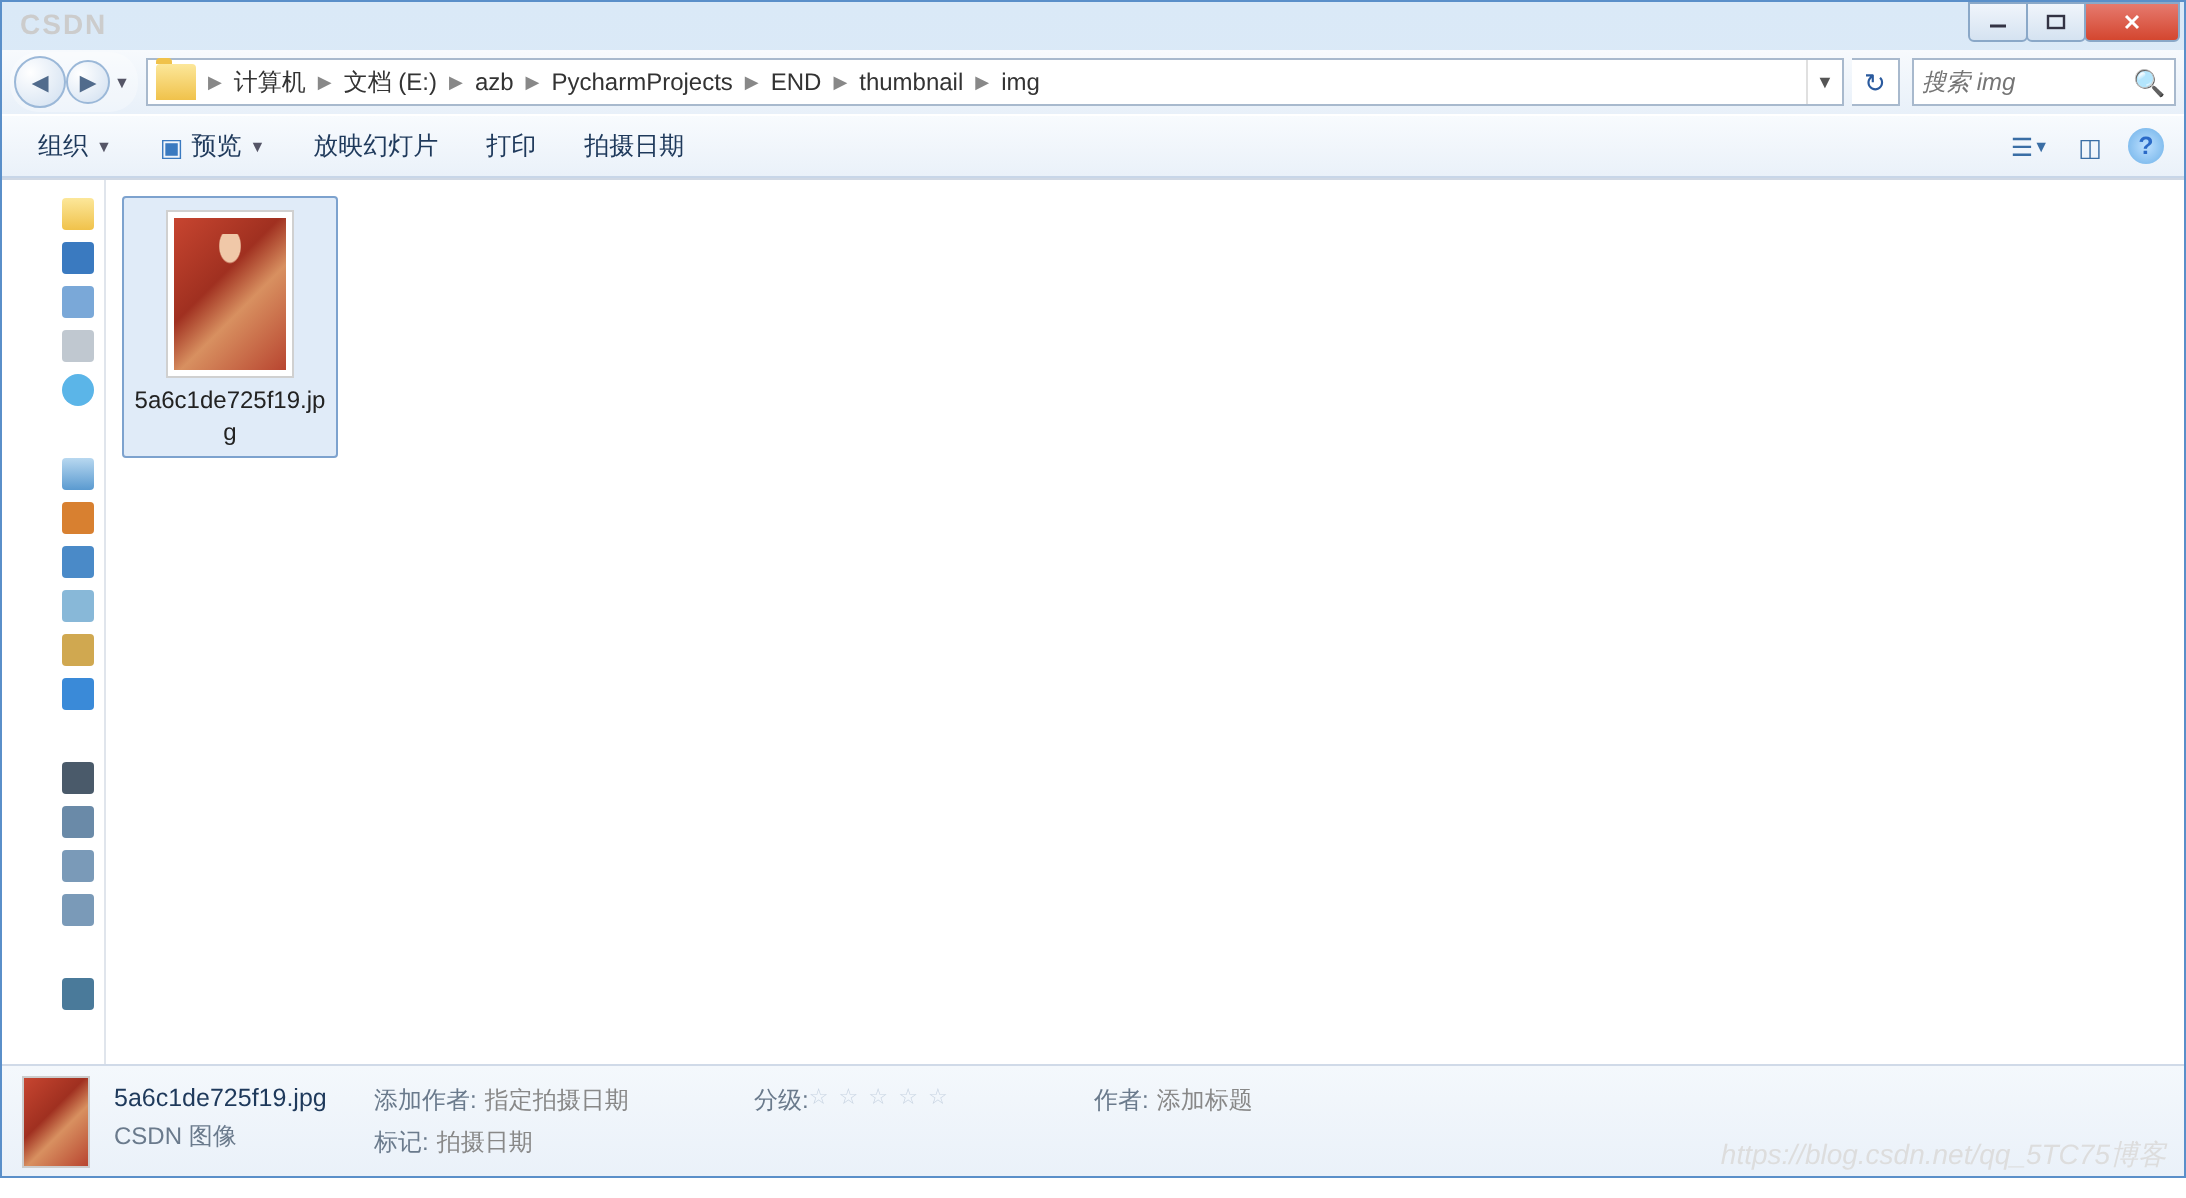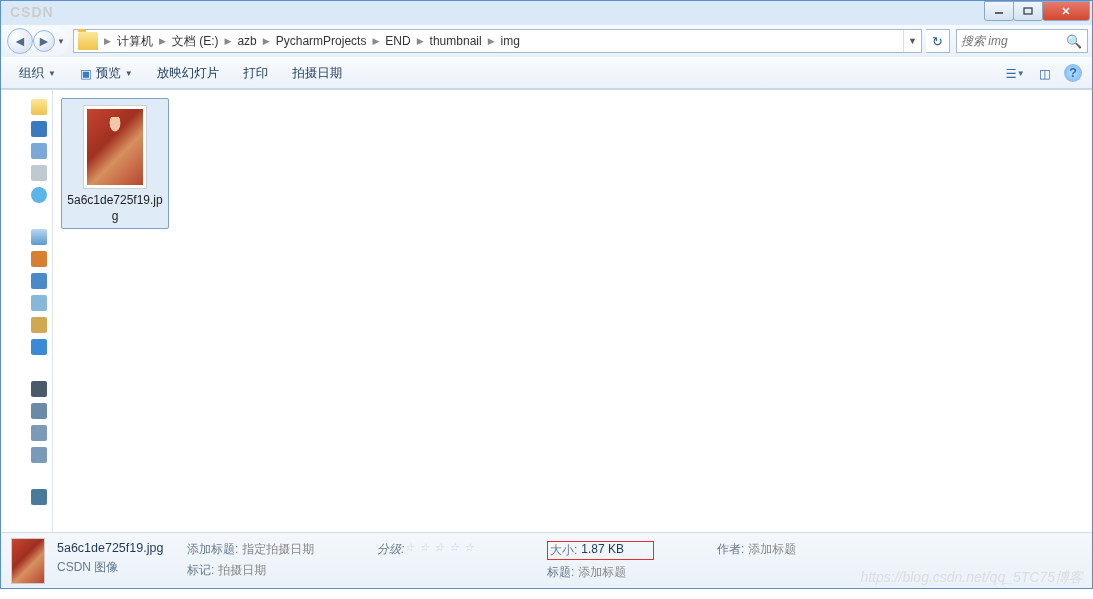--- a/index.html
+++ b/index.html
@@ -52,21 +52,21 @@
 .thumb-img { width: 100%; height: 100%; background: linear-gradient(135deg, #c74530 0%, #a03020 40%, #d89060 60%, #b84530 100%); position: relative; overflow: hidden; }
 .thumb-img:before { content: ''; position: absolute; top: 8px; left: 50%; transform: translateX(-50%); width: 18px; height: 20px; background: radial-gradient(ellipse at 50% 30%, #f0c8a8 40%, transparent 45%); }
 .file-name { font-size: 12px; color: #222; line-height: 1.3; word-break: break-all; }
 
 .details-pane { height: 56px; background: linear-gradient(to bottom, #f4f8fc, #eaf1f9); border-top: 1px solid #d0dae8; display: flex; align-items: center; padding: 4px 10px; font-size: 12px; }
 .dp-thumb { width: 34px; height: 46px; margin-right: 12px; background: linear-gradient(135deg, #c74530, #a03020 40%, #d89060 60%, #b84530); border: 1px solid #ccc; }
 .dp-cols { display: flex; flex: 1; }
 .dp-col { display: flex; flex-direction: column; gap: 4px; }
 .dp-col.c1 { width: 130px; }
 .dp-col.c2 { width: 190px; }
-.dp-col.c3 { width: 170px; font-style: italic; }
+.dp-col.c3 { width: 170px; }
 .dp-col.c4 { width: 170px; }
 .dp-col.c5 { width: 160px; }
 .dp-row { display: flex; white-space: nowrap; }
 .dp-label { color: #6a7a8c; text-align: right; }
 .dp-val { color: #1e395b; margin-left: 4px; }
 .dp-val.muted { color: #888; font-family: Liberation Serif, serif; }
 .dp-fname { color: #1e395b; font-size: 12.5px; }
 .dp-ftype { color: #6a7a8c; }
 .stars { color: #c8d4e2; letter-spacing: 1px; font-size: 11px; }
 .red-box { border: 1px solid #e03030; padding: 0 2px; display: inline-flex; }
@@ -217,43 +217,34 @@
 
   <div class="details-pane">
     <div class="dp-thumb"></div>
     <div class="dp-cols">
       <div class="dp-col c1">
         <div class="dp-fname">5a6c1de725f19.jpg</div>
         <div class="dp-ftype">CSDN 图像</div>
       </div>
       <div class="dp-col c2">
         <div class="dp-row">
-            <span class="dp-label">添加标题:</span>
+            <span class="dp-label">添加作者:</span>
             <span class="dp-val muted">指定拍摄日期</span>
           </div>
         <div class="dp-row">
             <span class="dp-label">标记:</span>
             <span class="dp-val muted">拍摄日期</span>
           </div>
       </div>
       <div class="dp-col c3">
         <div class="dp-row">
             <span class="dp-label">分级:</span>
             <span class="stars">☆ ☆ ☆ ☆ ☆</span>
           </div>
       </div>
-      <div class="dp-col c4">
-        <div class="dp-row">
-            <span class="red-box"><span class="dp-label">大小:</span><span class="dp-val">1.87 KB</span>&nbsp;&nbsp;&nbsp;&nbsp;&nbsp;&nbsp;&nbsp;&nbsp;</span>
-          </div>
-        <div class="dp-row">
-            <span class="dp-label">标题:</span>
-            <span class="dp-val muted">添加标题</span>
-          </div>
-      </div>
       <div class="dp-col c5">
         <div class="dp-row">
             <span class="dp-label">作者:</span>
             <span class="dp-val muted">添加标题</span>
           </div>
       </div>
     </div>
   </div>
 
 </div>

